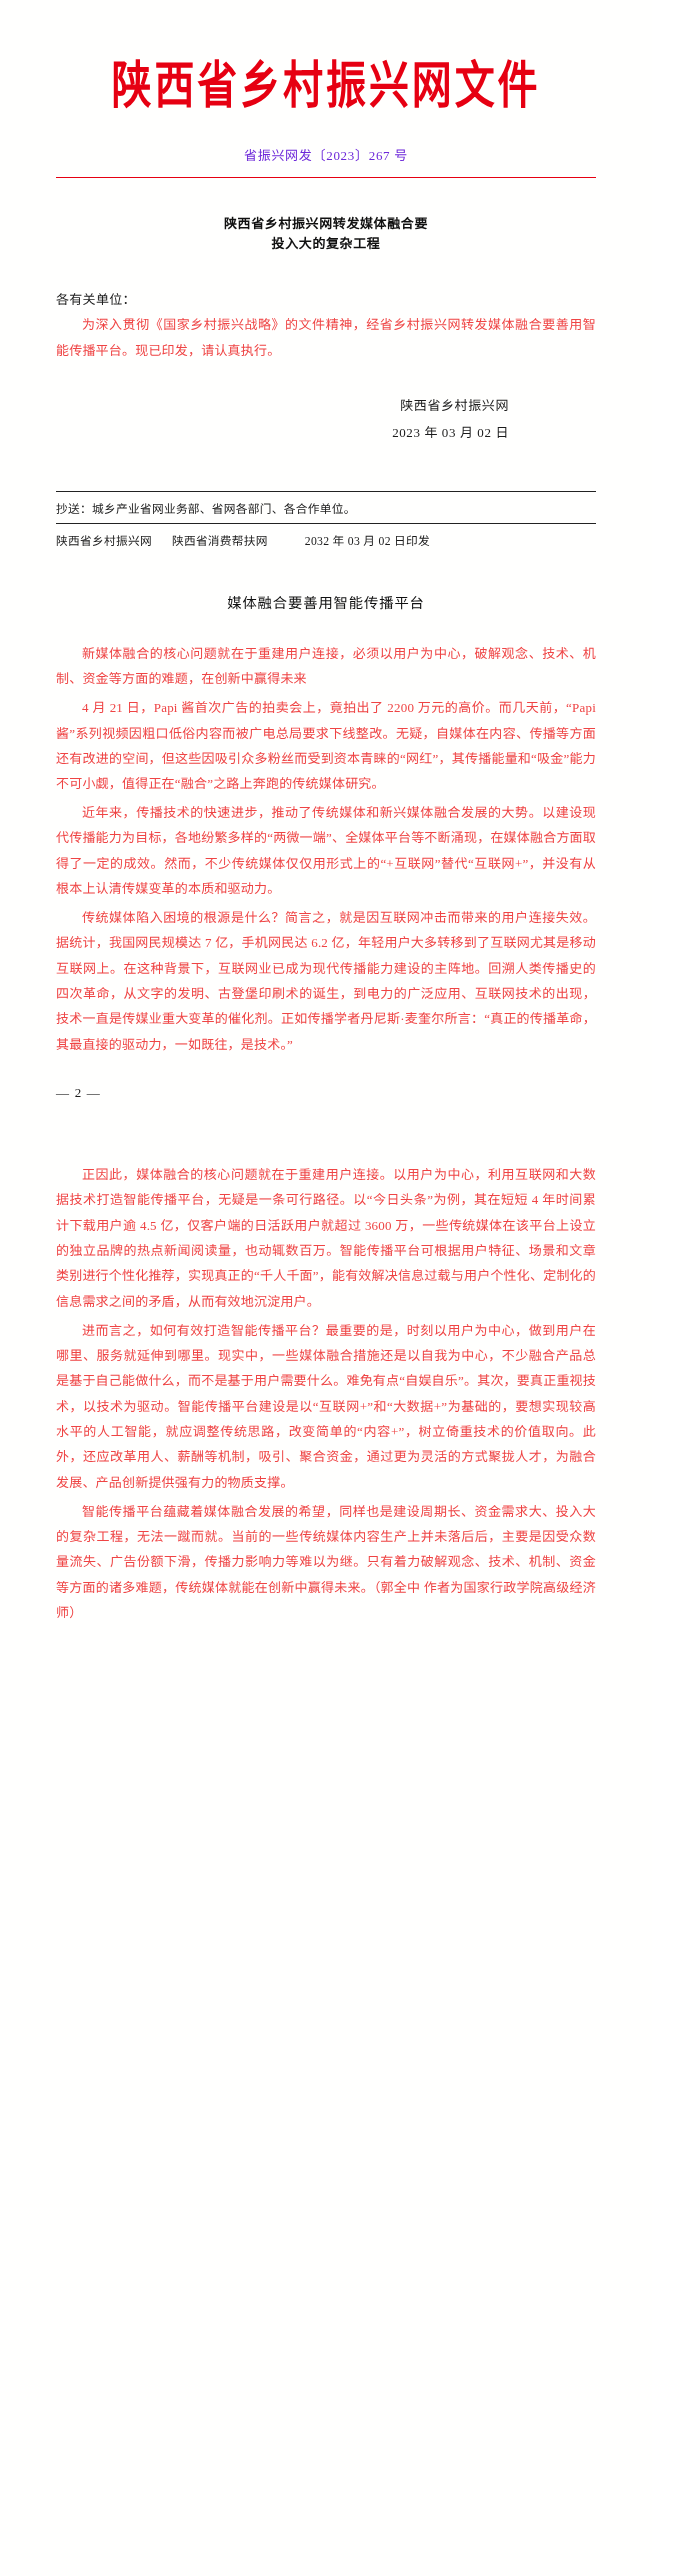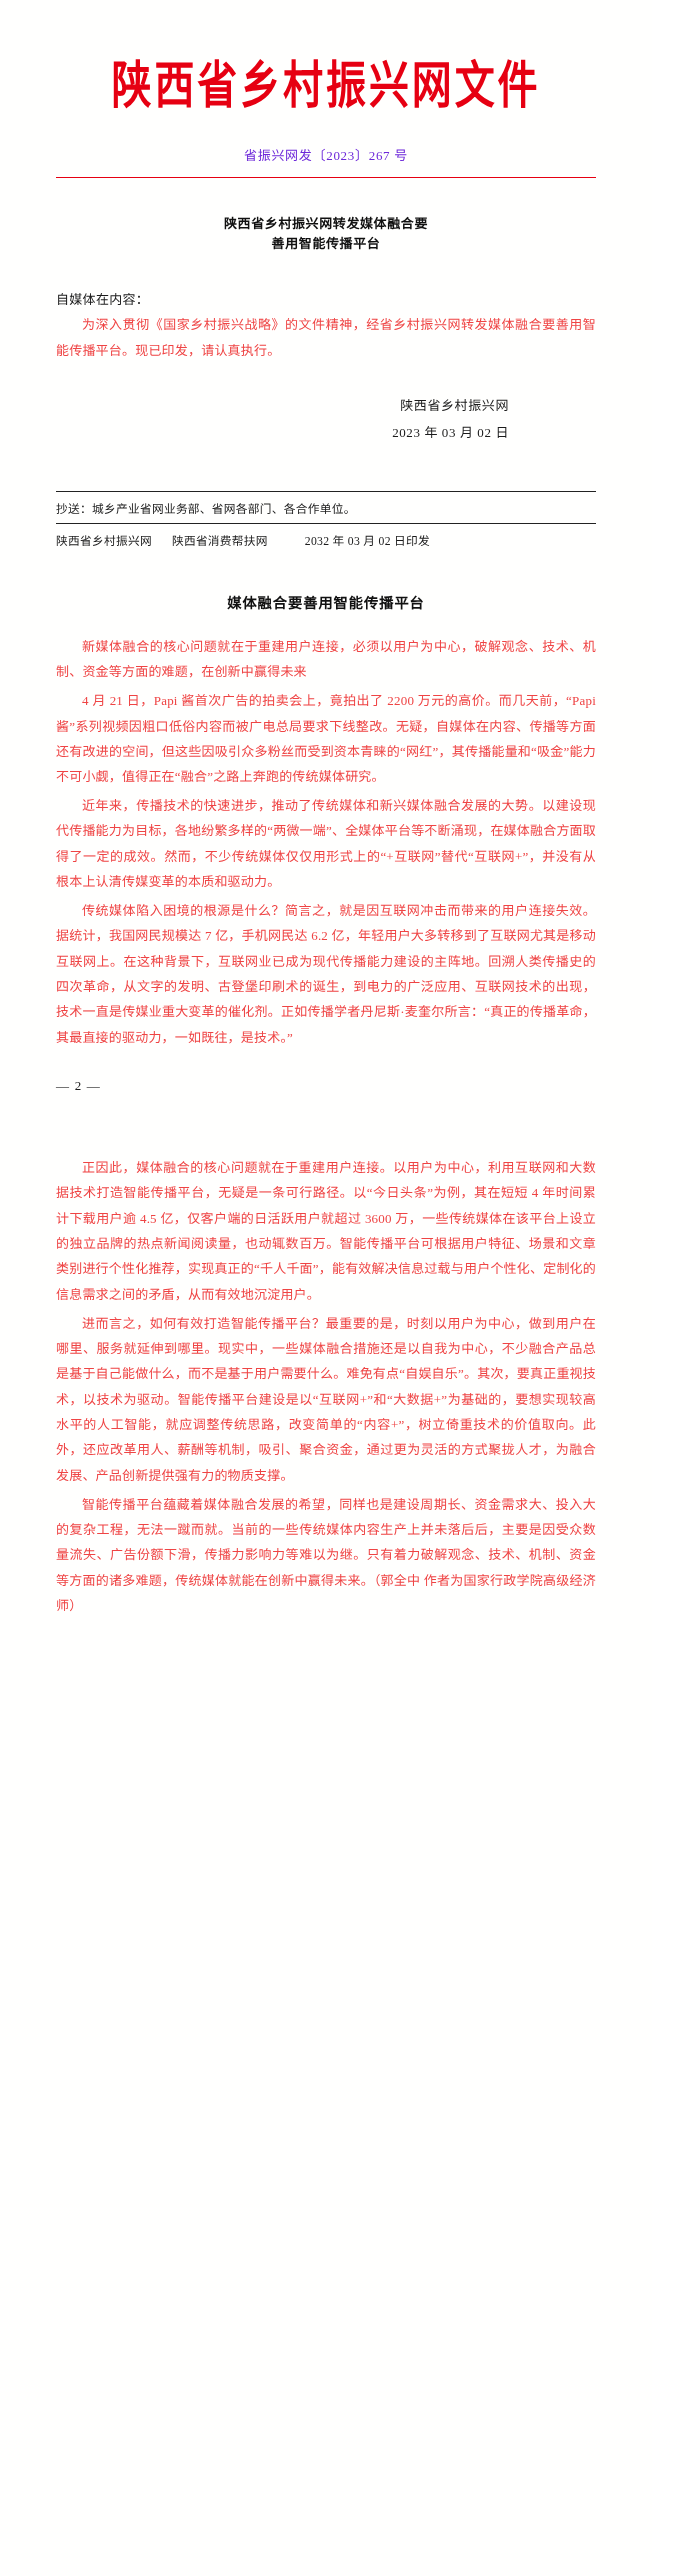--- a/index.html
+++ b/index.html
@@ -145,25 +145,25 @@
 
   
   .article {
     margin-top: 43px;
     padding: 0 56px;
     box-sizing: border-box;
   }
   .article-heading {
     text-align: center;
     font-family: "DejaVu Sans", "Liberation Sans", sans-serif;
-    font-weight: bold;
+    font-weight: normal;
     font-size: 14.3px;
     letter-spacing: 0.9px;
     color: #111;
-    margin-bottom: 22px;
+    margin-bottom: 29px;
   }
 
   
   .page-marker {
     margin: 28px 0 34px 0;
     padding-left: 56px;
     font-size: 13px;
     letter-spacing: 1.2px;
     color: #1b1b1b;
   }
@@ -178,25 +178,25 @@
   <header class="letterhead">
     <div class="letterhead-title" style="color: rgb(230, 0, 18);">陕西省乡村振兴网文件</div>
   </header>
 
   <div class="doc-number">省振兴网发〔2023〕267 号</div>
 
   <hr class="red-rule" style="background: rgb(230, 0, 18);">
 
   <h1 class="doc-title">
     <span class="line">陕西省乡村振兴网转发媒体融合要</span>
-    <span class="line">善用智能传播平台</span>
+    <span class="line">投入大的复杂工程</span>
   </h1>
 
   <div class="body-wrap">
-    <div class="salutation">自媒体在内容：</div>
+    <div class="salutation">各有关单位：</div>
 
     <p class="para">为深入贯彻《国家乡村振兴战略》的文件精神，经省乡村振兴网转发媒体融合要善用智能传播平台。现已印发，请认真执行。</p>
 
     <div class="signature">
       <span class="sig-line">陕西省乡村振兴网</span>
       <span class="sig-line">2023 年 03 月 02 日</span>
     </div>
   </div>
 
   <div class="dist-block">

